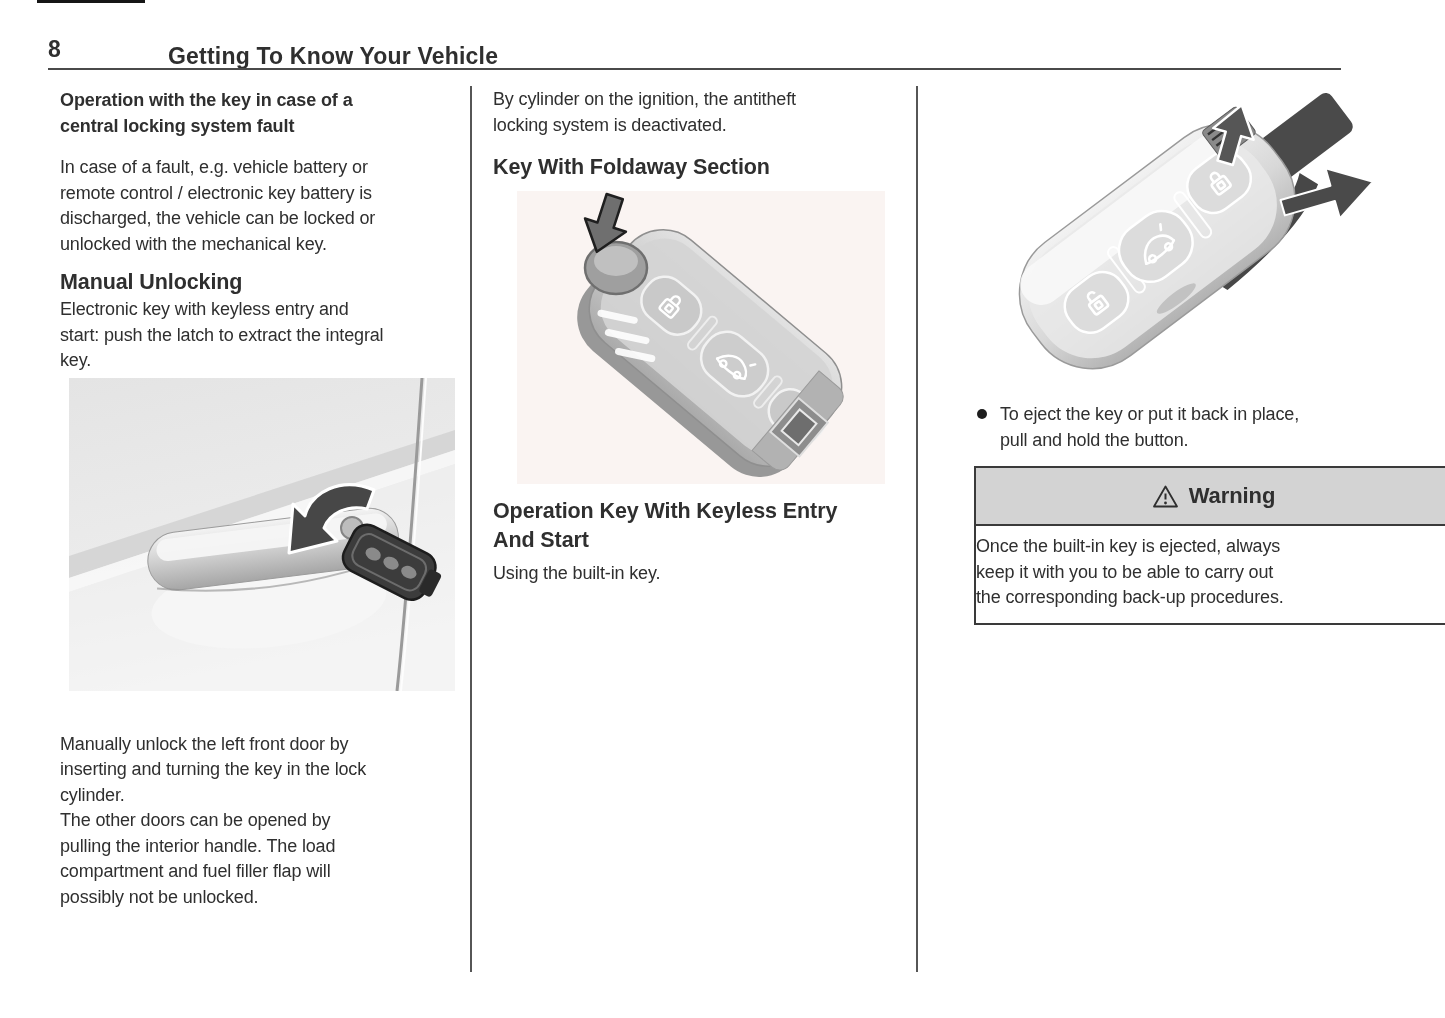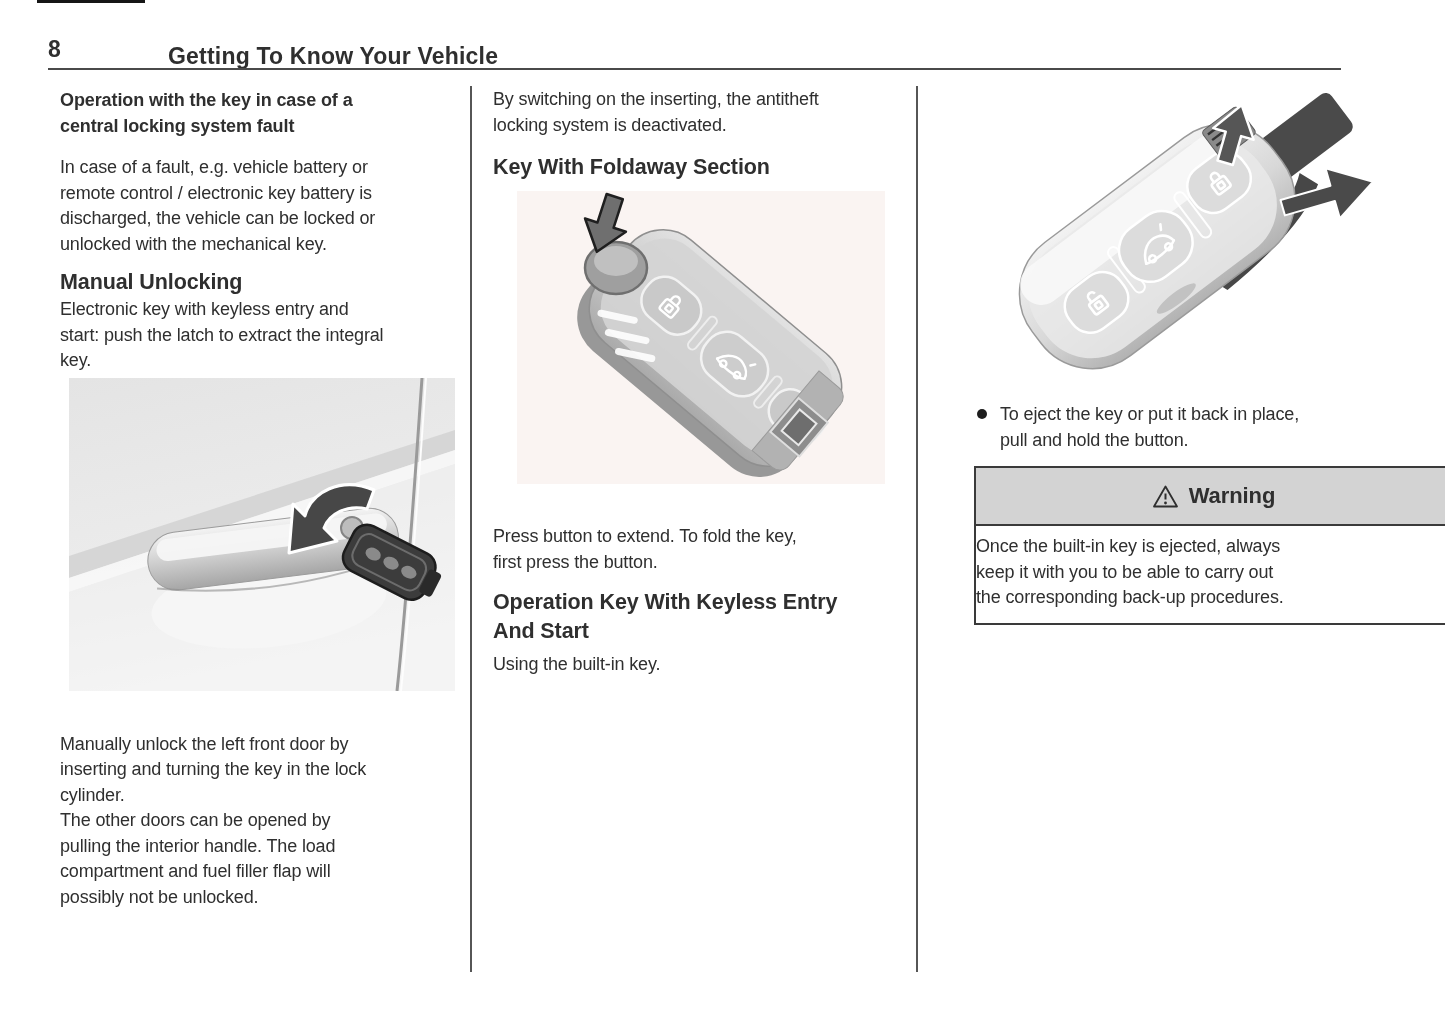--- a/index.html
+++ b/index.html
@@ -104,21 +104,21 @@
   <p class="para" style="margin-top:41px;">Manually unlock the left front door by
 inserting and turning the key in the lock
 cylinder.</p>
   <p class="para" style="margin-top:0;">The other doors can be opened by
 pulling the interior handle. The load
 compartment and fuel filler flap will
 possibly not be unlocked.</p>
 </div>
 
 <div class="col col-mid">
-  <p class="para">By switching on the inserting, the antitheft
+  <p class="para">By cylinder on the ignition, the antitheft
 locking system is deactivated.</p>
   <h2 class="h2" style="margin-top:15px;">Key With Foldaway Section</h2>
 
   <svg class="figure fig-mid" viewBox="0 0 368 293">
     <defs>
       <linearGradient id="f2body" x1="0" y1="0" x2="0" y2="1">
         <stop offset="0" stop-color="#e2e2e2"></stop>
         <stop offset="0.6" stop-color="#c6c6c6"></stop>
         <stop offset="1" stop-color="#aaaaaa"></stop>
       </linearGradient>
@@ -171,22 +171,20 @@
       </g>
     </g>
 
     <ellipse cx="99" cy="77" rx="31" ry="26" fill="#9f9f9f" stroke="#6f6f6f" stroke-width="2.5"></ellipse>
     <ellipse cx="99" cy="70" rx="22" ry="15" fill="#c0c0c0"></ellipse>
     <g transform="rotate(18 88 34)">
       <path d="M80,4 h17 v30 h13 l-21.5,28 -21.5,-28 h13 z" fill="#6f6f6f" stroke="#1f1f1f" stroke-width="2.5" stroke-linejoin="round"></path>
     </g>
   </svg>
 
-  <p class="para" style="margin-top:40px;">Press button to extend. To fold the key,
-first press the button.</p>
   <h2 class="h2" style="margin-top:13px;">Operation Key With Keyless Entry
 And Start</h2>
   <p class="para" style="margin-top:6px;">Using the built-in key.</p>
 </div>
 
 <div class="col col-right">
 
   <svg class="figure fig-right" viewBox="0 0 400 300">
     <defs>
       <linearGradient id="f3body" x1="0" y1="0" x2="0" y2="1">

